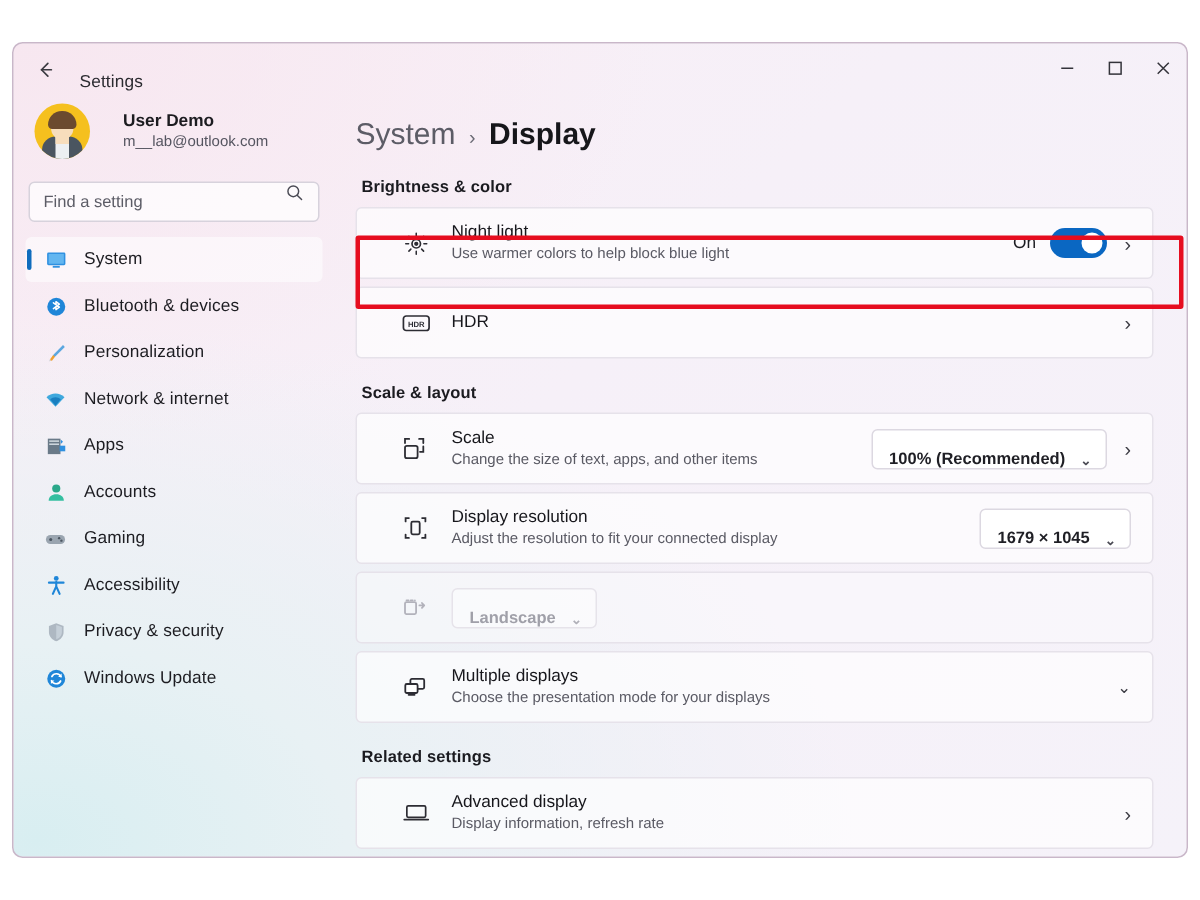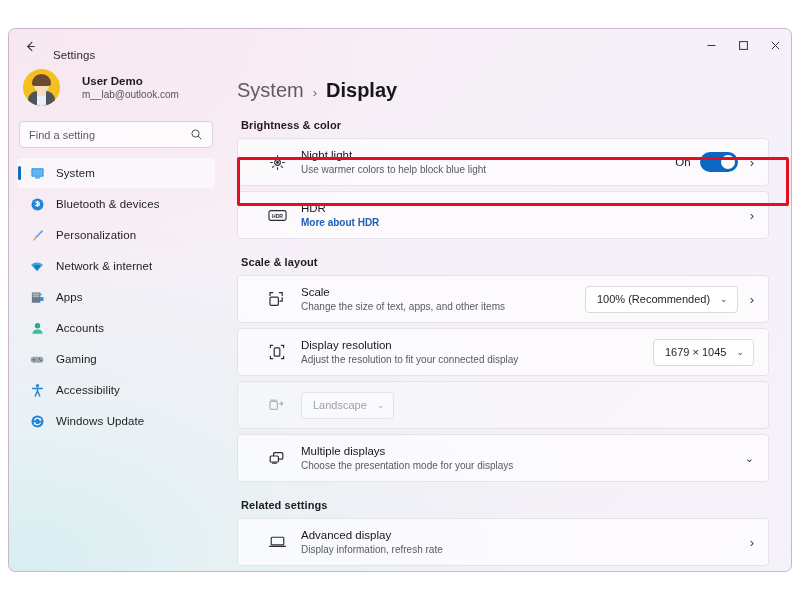--- a/index.html
+++ b/index.html
@@ -79,21 +79,21 @@
   .acct-text { min-width: 0; }
   .acct-name { font-size: 11.5px; color: #1c1c20; font-weight: 700; line-height: 14px; }
   .acct-mail { font-size: 10px; color: #555560; line-height: 14px; }
 
   #search-wrap {
     margin: 9px 2px 10px 2px;
     height: 27px;
     background: rgba(255,255,255,.72);
     border: 1px solid #d7d2dc;
     border-radius: 4px;
-    display: flex; align-items: center;
+    display: flex; 
     padding: 0 9px;
   }
   #search-input {
     flex: 1; border: 0; background: transparent; outline: none;
     font-family: inherit; font-size: 11px; color: #2a2a30;
   }
   #search-input::placeholder { color: #5c5c66; }
 
   .nav { display: flex; flex-direction: column; gap: 0px; }
   .nav-item {
@@ -152,23 +152,23 @@
     background: #0a67c2; position: relative; flex: 0 0 38px;
   }
   .toggle .knob {
     position: absolute; right: 3px; top: 3px;
     width: 14px; height: 14px; border-radius: 50%; background: #fff;
   }
 
   .dropdown {
     height: 27px; border: 1px solid #dcd8e1; border-radius: 4px;
     background: rgba(255,255,255,.9);
-    display: flex; align-items: center; gap: 10px;
+    display: flex; align-items: flex-end; gap: 10px;
     padding: 0 9px 0 11px;
-    font-size: 11px; color: #1f1f25;
+    font-size: 11px; color: #1f1f25; font-weight: bold;
   }
   .dropdown.dim { background: rgba(255,255,255,.45); color: #a0a0a9; border-color:#e6e3ea; }
   .dd-caret { font-size: 9px; color: #4a4a54; }
   .dropdown.dim .dd-caret { color: #b0b0b8; }
 
   .chev { margin-left: 12px; color: #3c3c44; font-size: 13px; flex: 0 0 auto; }
   .chev-down { margin-left: 12px; color: #3c3c44; font-size: 11px; }
 
   
   #annot {
@@ -324,20 +324,29 @@
         <div class="nav-item">
           <span class="nav-icon">
             <svg width="15" height="15" viewBox="0 0 16 16">
               <circle cx="8" cy="2.8" r="1.7" fill="#1f86d8"></circle>
               <path d="M8 5.2v3.2M2.8 5.8h10.4M8 8.4l-2.4 5.4M8 8.4l2.4 5.4" stroke="#1f86d8" stroke-width="1.5" fill="none" stroke-linecap="round"></path>
             </svg>
           </span>
           <span class="nav-label">Accessibility</span>
         </div>
 
+        <div class="nav-item">
+          <span class="nav-icon">
+            <svg width="15" height="15" viewBox="0 0 16 16">
+              <path d="M8 1.6l5.2 2v4.2c0 3.2-2.2 5.6-5.2 6.6-3-1-5.2-3.4-5.2-6.6V3.6z" fill="#aeb8c2"></path>
+              <path d="M8 2.8l4 1.5v3.5c0 2.5-1.7 4.4-4 5.2z" fill="#c5cfd8"></path>
+            </svg>
+          </span>
+          <span class="nav-label">Privacy &amp; security</span>
+        </div>
 
         <div class="nav-item">
           <span class="nav-icon">
             <svg width="15" height="15" viewBox="0 0 16 16">
               <circle cx="8" cy="8" r="6.4" fill="#1f86d8"></circle>
               <path d="M11.4 6.6A3.6 3.6 0 0 0 4.9 6.4M4.6 9.4a3.6 3.6 0 0 0 6.5.2" stroke="#fff" stroke-width="1.2" fill="none" stroke-linecap="round"></path>
               <path d="M11.8 4.3v2.5H9.3zM4.2 11.7V9.2h2.5z" fill="#fff"></path>
             </svg>
           </span>
           <span class="nav-label">Windows Update</span>
@@ -377,21 +386,20 @@
 
       <div class="card">
         <span class="card-icon">
           <svg width="19" height="15" viewBox="0 0 20 15">
             <rect x="1" y="2.4" width="18" height="10.2" rx="2" fill="none" stroke="#2c2c33" stroke-width="1.2"></rect>
             <text x="10" y="10.2" font-size="5.4" font-family="Liberation Sans, sans-serif" fill="#2c2c33" text-anchor="middle" font-weight="bold">HDR</text>
           </svg>
         </span>
         <div class="card-text">
           <div class="card-title">HDR</div>
-          <div class="card-sub link">More about HDR</div>
         </div>
         <span class="chev">›</span>
       </div>
 
       <div class="spacer"></div>
 
       <div class="section-head">Scale &amp; layout</div>
 
       <div class="card">
         <span class="card-icon">

